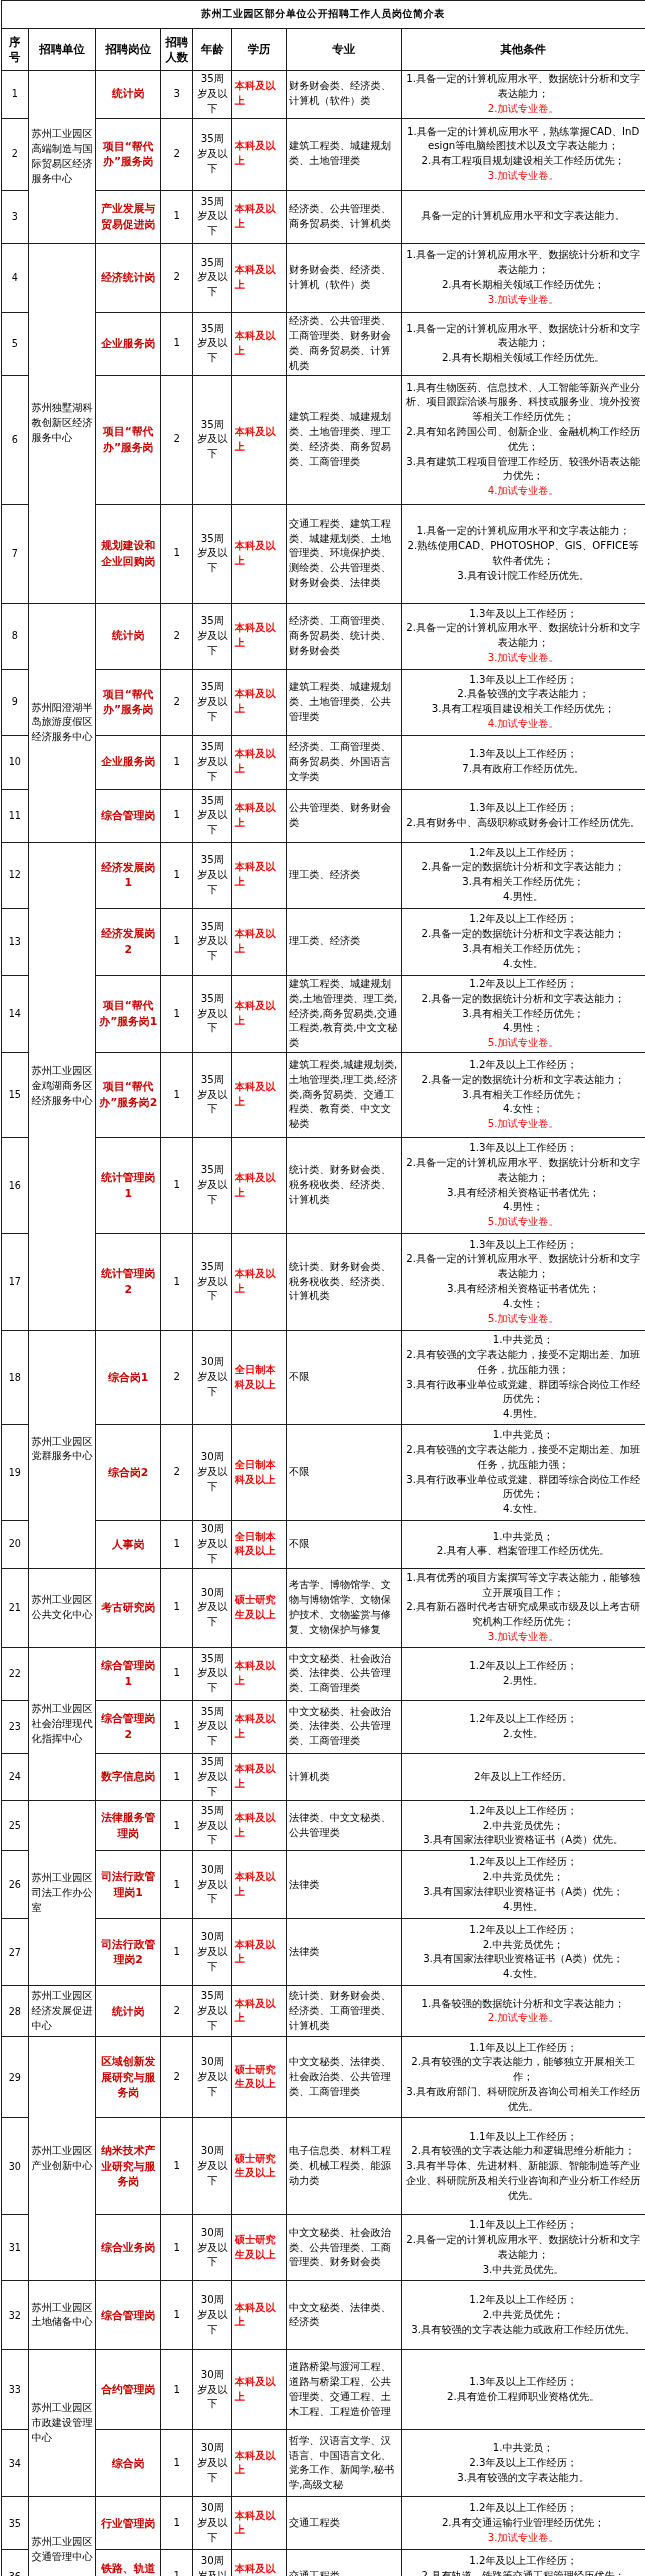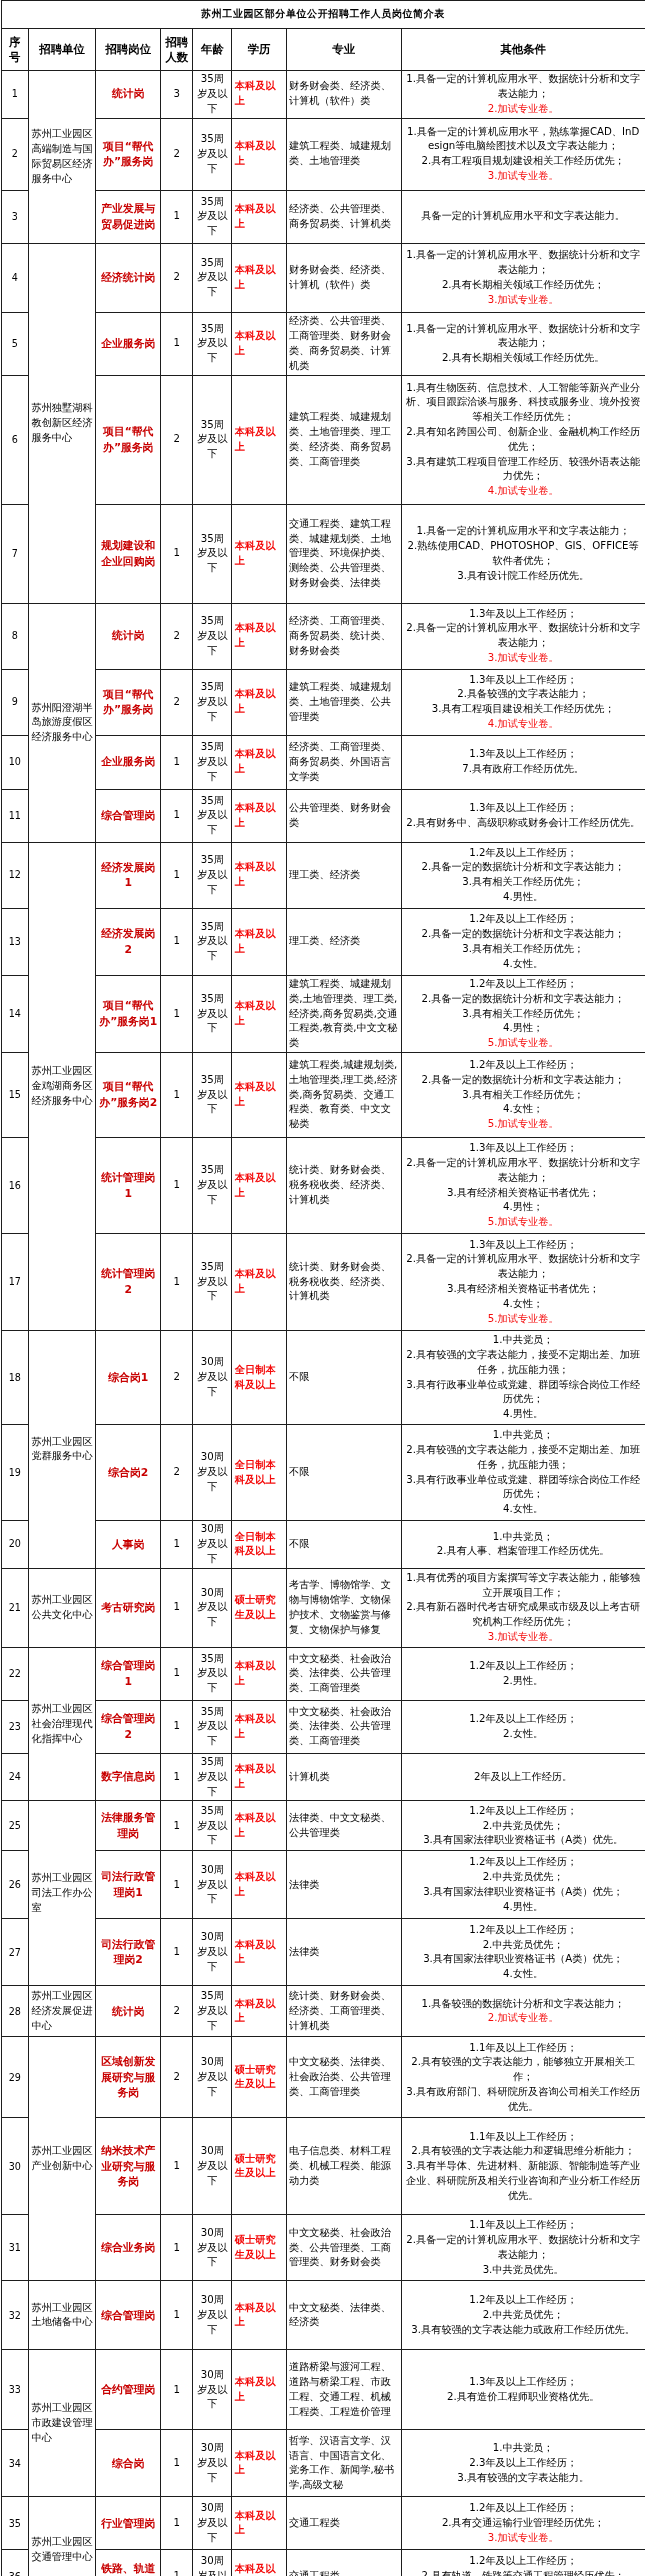--- a/index.html
+++ b/index.html
@@ -482,21 +482,21 @@
           <div>3.具有较强的文字表达能力或政府工作经历优先。</div>
         </td>
       </tr>
       <tr style="height: 80px;">
         <td class="td-no">33</td>
         <td class="td-unit" rowspan="2">苏州工业园区市政建设管理中心</td>
         <td class="td-pos">合约管理岗</td>
         <td class="td-count">1</td>
         <td class="td-age">30周岁及以下</td>
         <td class="td-edu">本科及以上</td>
-        <td class="td-major">道路桥梁与渡河工程、道路与桥梁工程、市政工程、交通工程、机械工程类、工程造价管理</td>
+        <td class="td-major">道路桥梁与渡河工程、道路与桥梁工程、公共管理类、交通工程、土木工程、工程造价管理</td>
         <td class="td-conds">
           <div>1.3年及以上工作经历；</div>
           <div>2.具有造价工程师职业资格优先。</div>
         </td>
       </tr>
       <tr style="height: 67px;">
         <td class="td-no">34</td>
         <td class="td-pos">综合岗</td>
         <td class="td-count">1</td>
         <td class="td-age">30周岁及以下</td>

